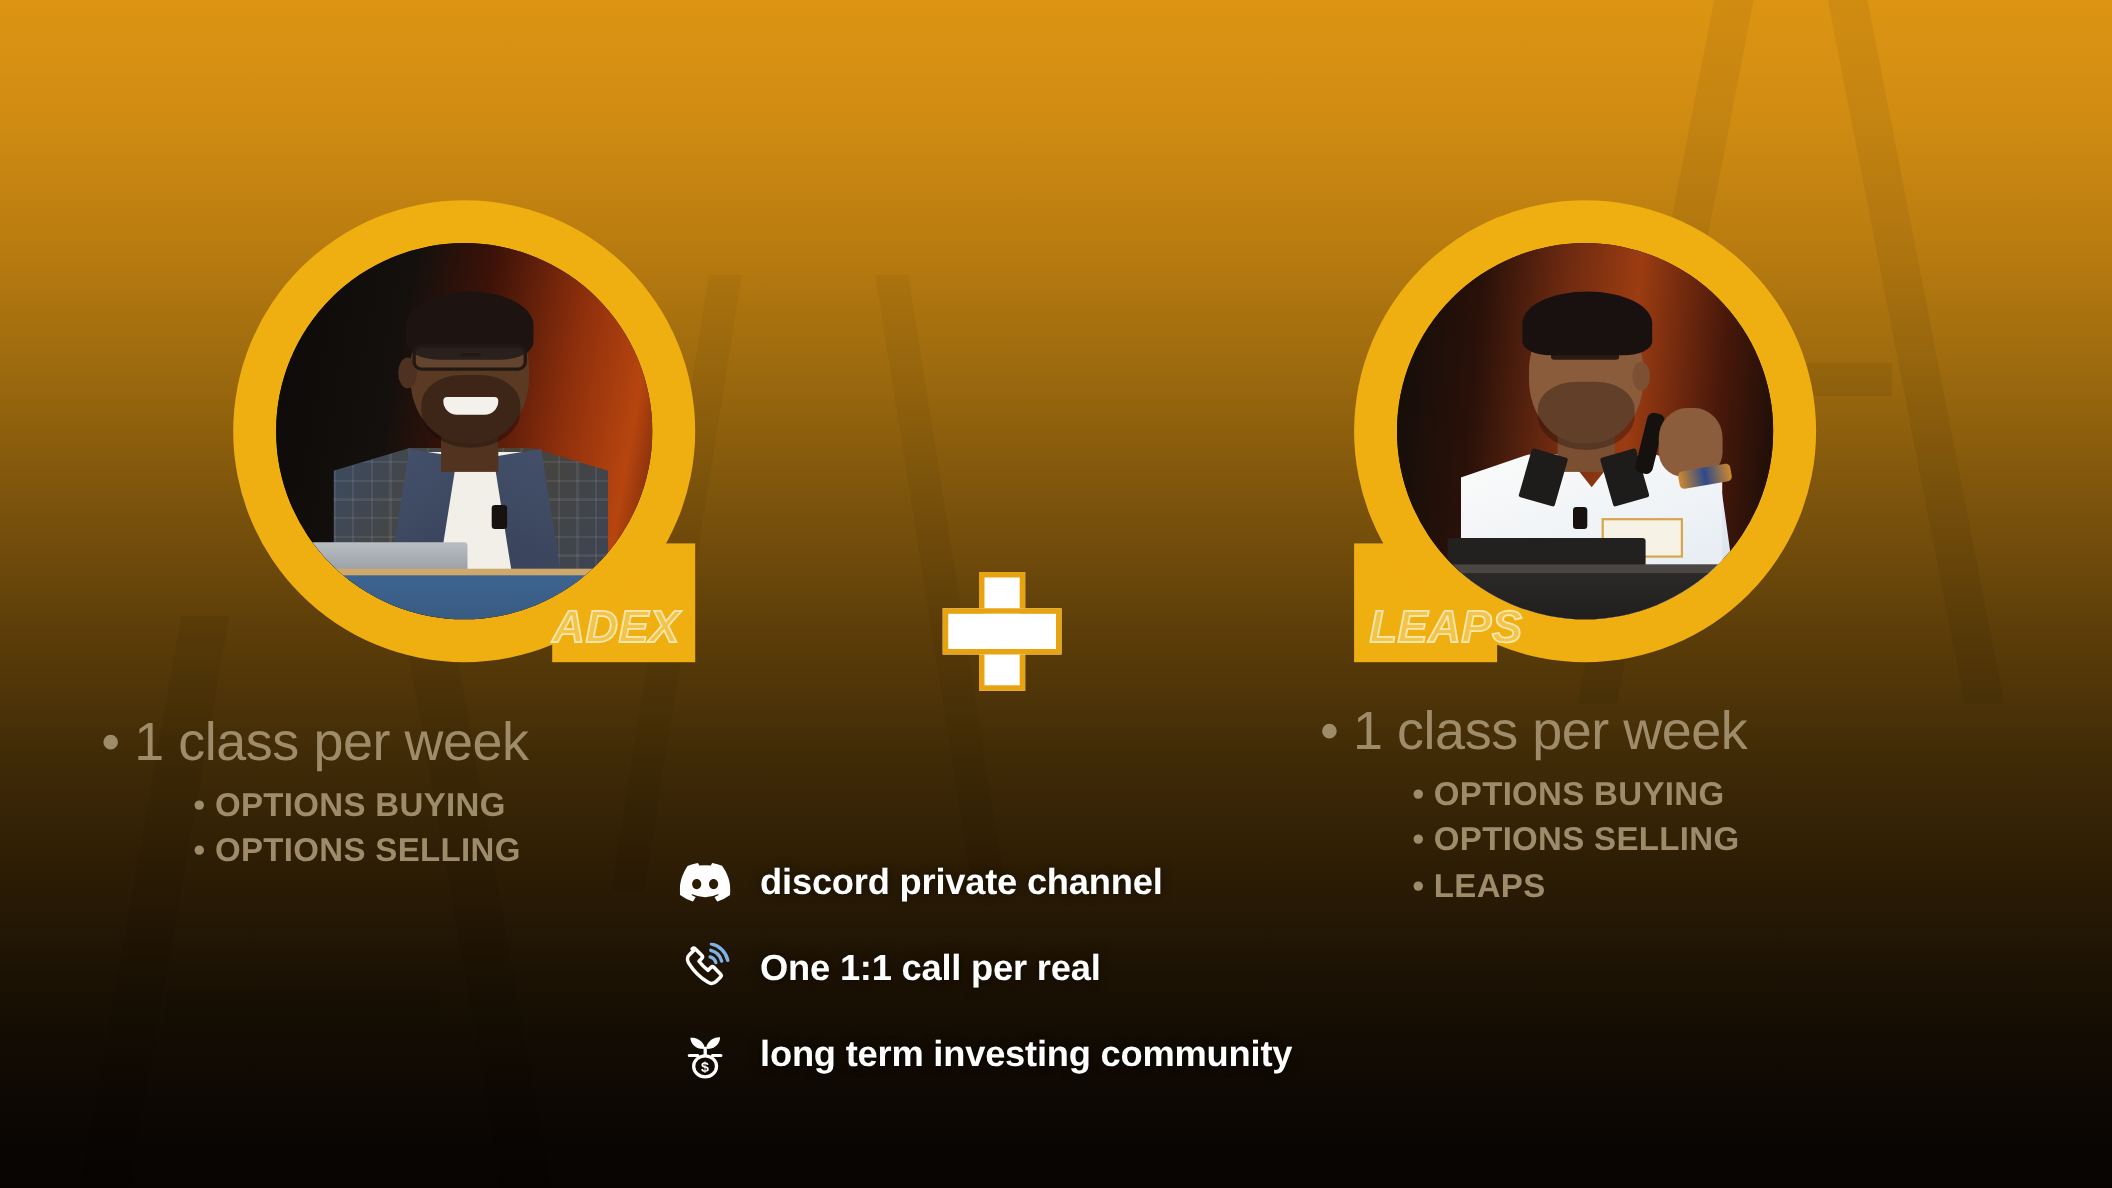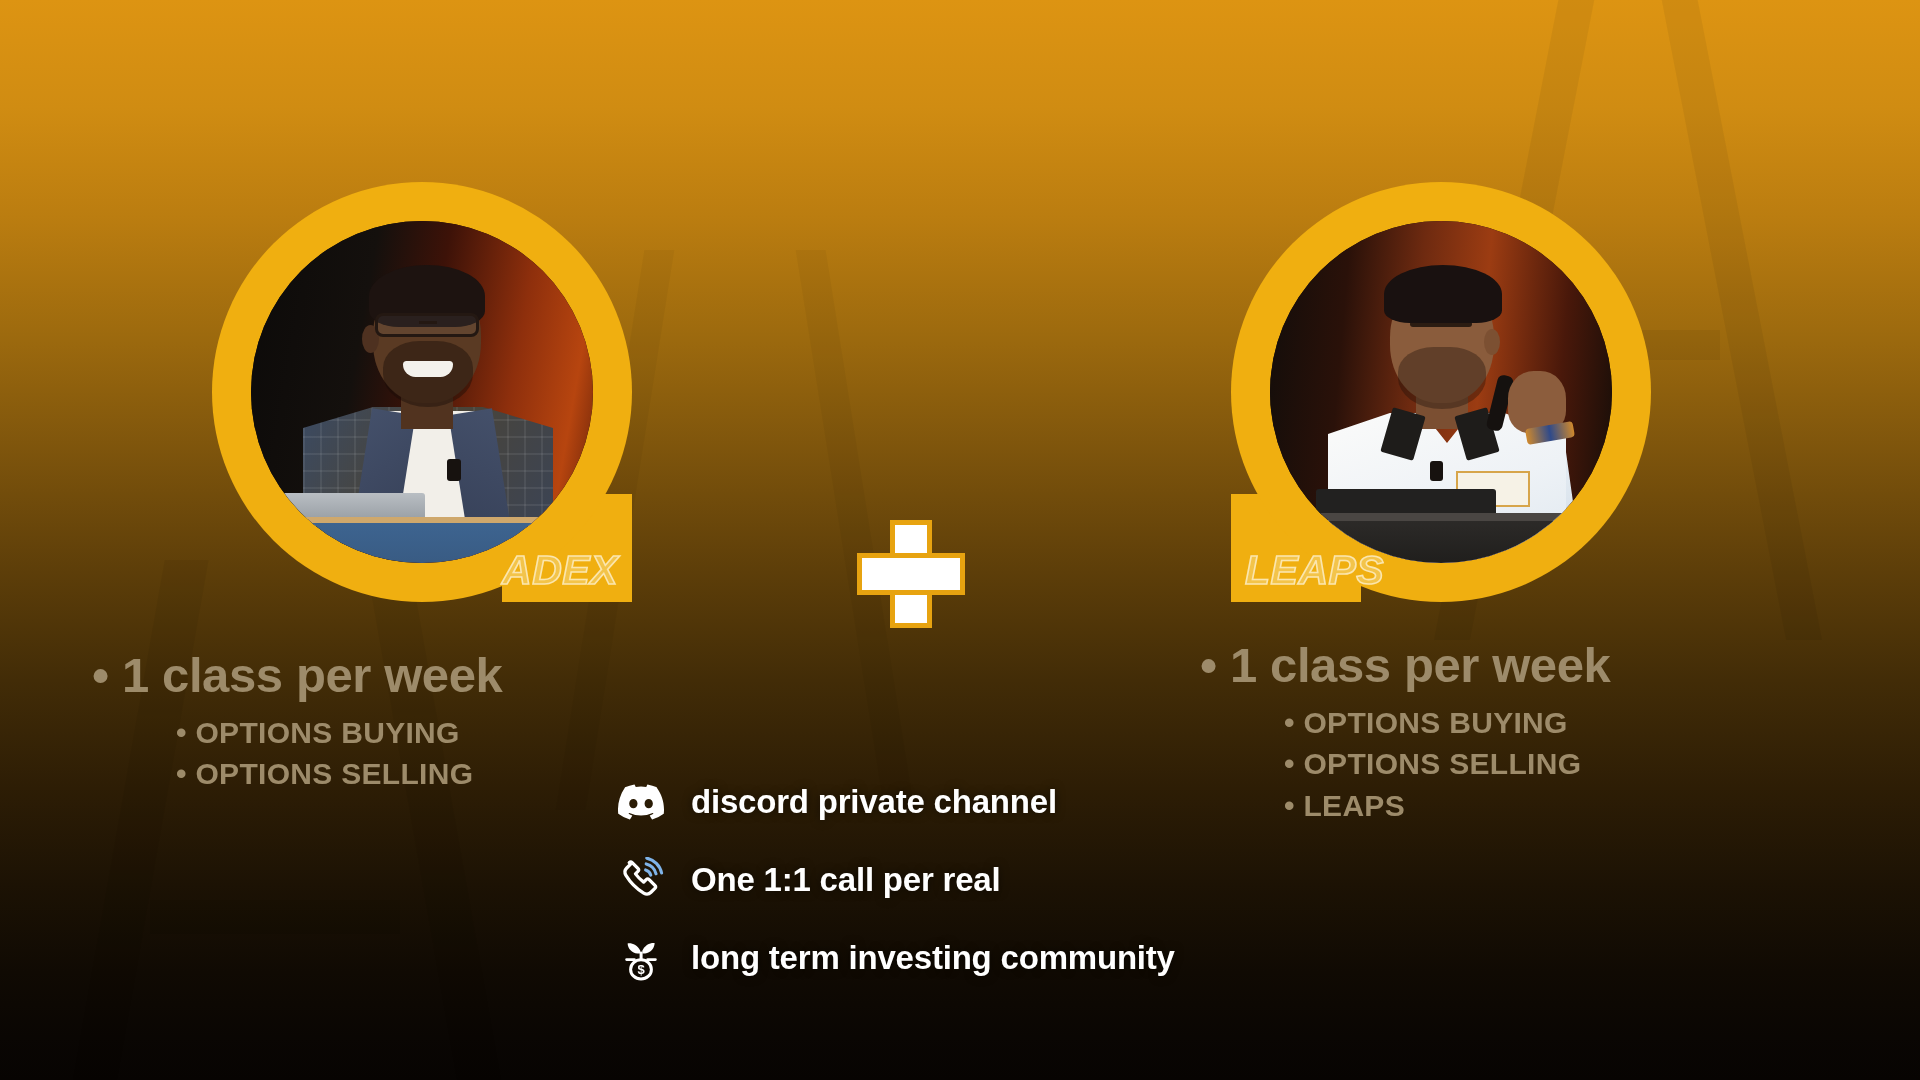--- a/index.html
+++ b/index.html
@@ -150,21 +150,21 @@
   .plus-v{ left:33px; top:0;  width:42px; height:108px; }
   .plus-h{ left:0;  top:33px; width:108px; height:42px; }
   .plus-core{ position:absolute; left:38px; top:38px; width:32px; height:32px; background:#fff; z-index:3; }
 
   
   .coach-list{ position:absolute; color:#9C8A68; }
   .list-left{ left:92px; top:650px; text-align:left; }
   .list-right{ left:1200px; top:640px; text-align:left; }
 
   .main-bullet{
-    font-size:49px; font-weight:700; letter-spacing:-.4px;
+    font-size:49px; font-weight:400; letter-spacing:-.4px;
     line-height:1.06; white-space:nowrap;
     color:#9D8B6A;
   }
   .sub-list{ margin-top:10px; margin-left:84px; }
   .sub-item{
     font-size:30px; font-weight:700; letter-spacing:.3px;
     line-height:1.38; white-space:nowrap;
     color:#9D8B6A;
   }
   .dot{ display:inline-block; }

